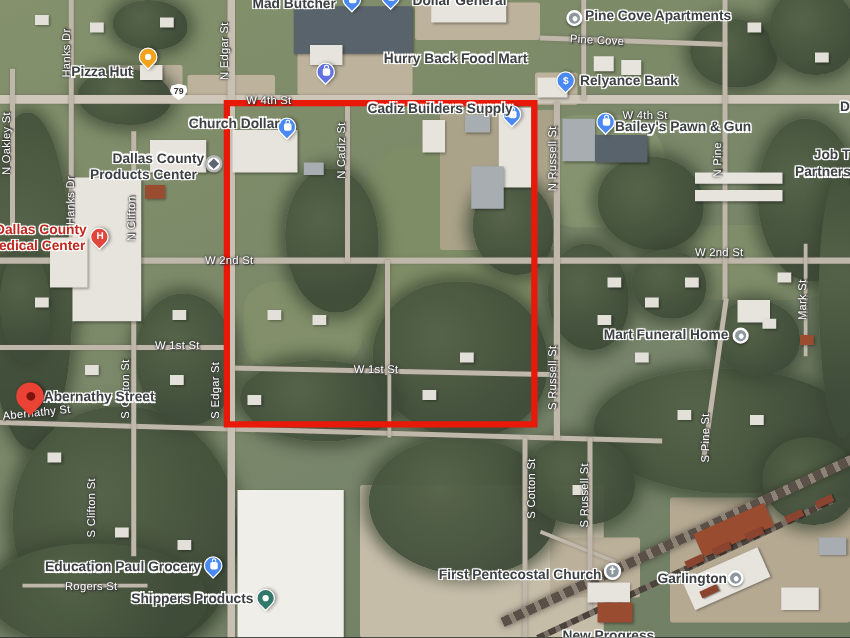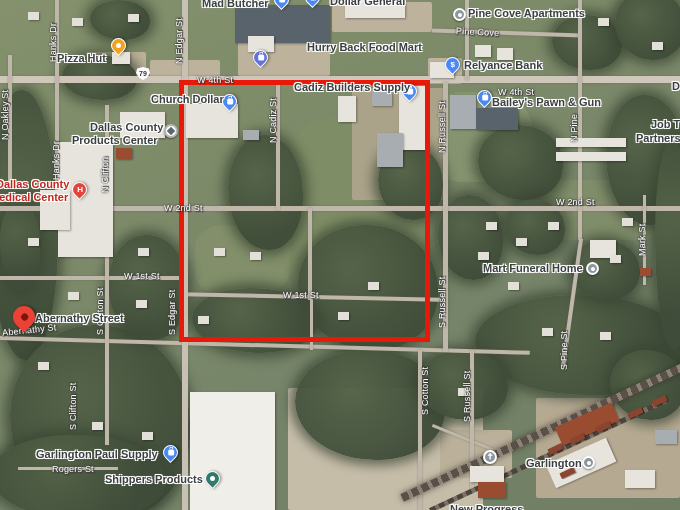--- a/index.html
+++ b/index.html
@@ -272,18 +272,19 @@
   <span class="poi" style="left:492px;top:96px;">Bailey's Pawn &amp; Gun</span>
   <span class="poi" style="left:651px;top:118px;">Job T</span>
   <span class="poi" style="left:636px;top:132px;">Partnersh</span>
   <span class="poi" style="left:672px;top:80px;">D</span>
   <span class="poi" style="left:90px;top:121px;">Dallas County</span>
   <span class="poi" style="left:72px;top:134px;">Products Center</span>
   <span class="poi red" style="left:-4px;top:178px;">Dallas County</span>
   <span class="poi red" style="left:-10px;top:191px;">Medical Center</span>
   <span class="poi" style="left:483px;top:262px;">Mart Funeral Home</span>
   <span class="poi" style="left:35px;top:312px;">Abernathy Street</span>
-  <span class="poi" style="left:36px;top:448px;">Garlington Paul Supply</span>
+  <span class="poi" style="left:36px;top:448px;">Education Paul Grocery</span>
   <span class="poi" style="left:105px;top:473px;">Shippers Products</span>
+  <span class="poi" style="left:351px;top:454px;">First Pentecostal Church</span>
   <span class="poi" style="left:526px;top:457px;">Garlington</span>
   <span class="poi" style="left:450px;top:503px;">New Progress</span>
 
 </div>
 
 </body></html>

